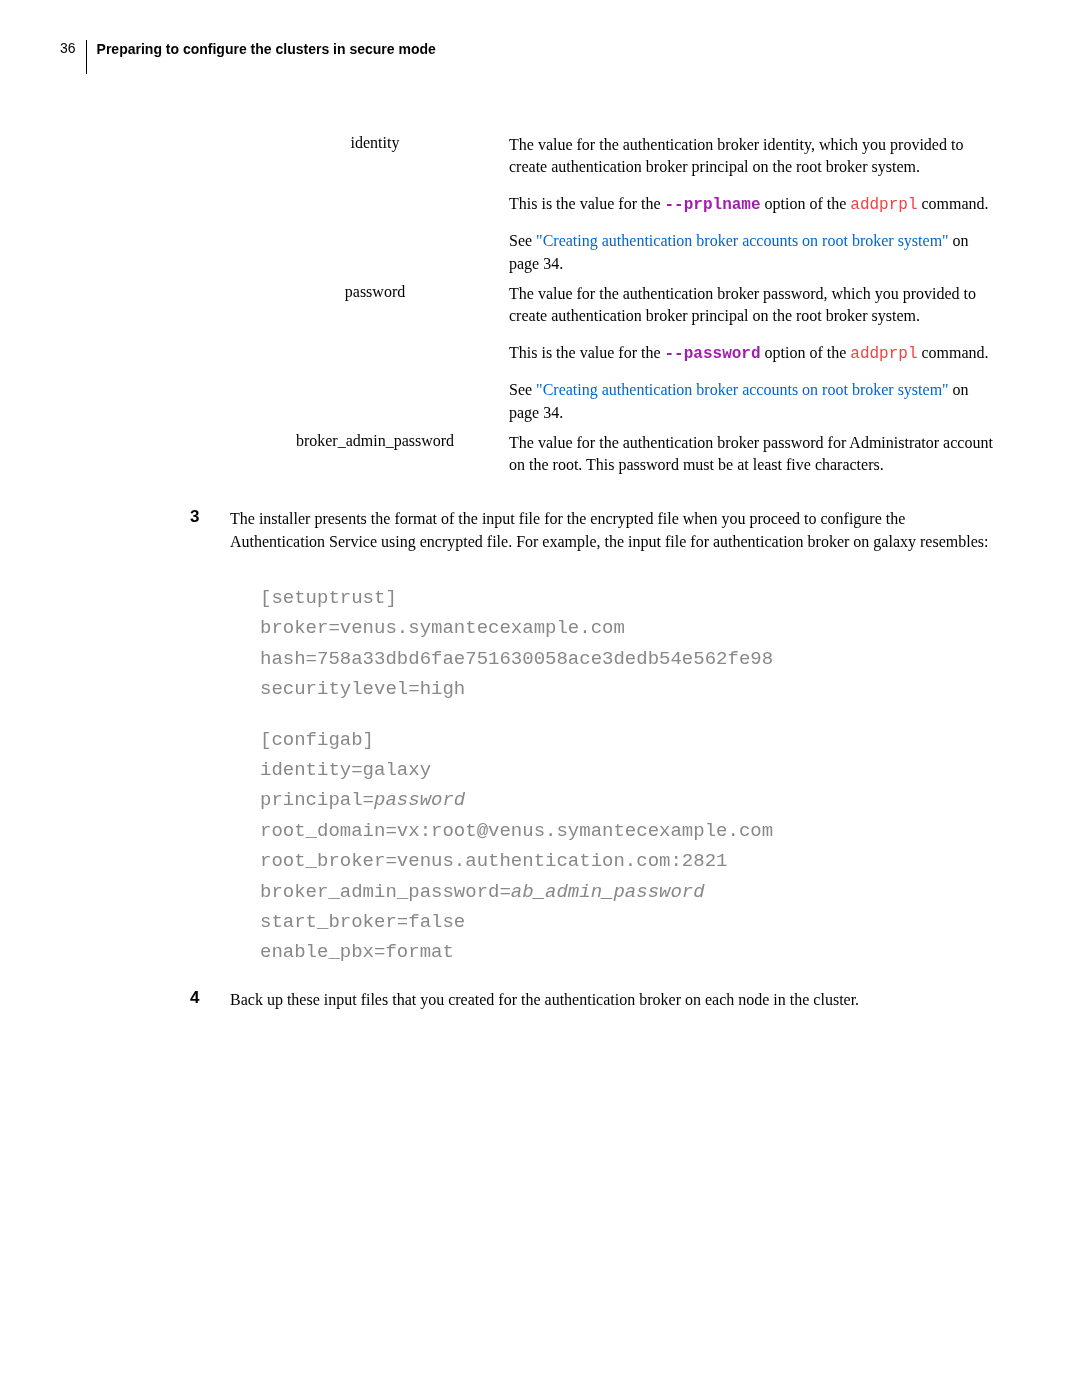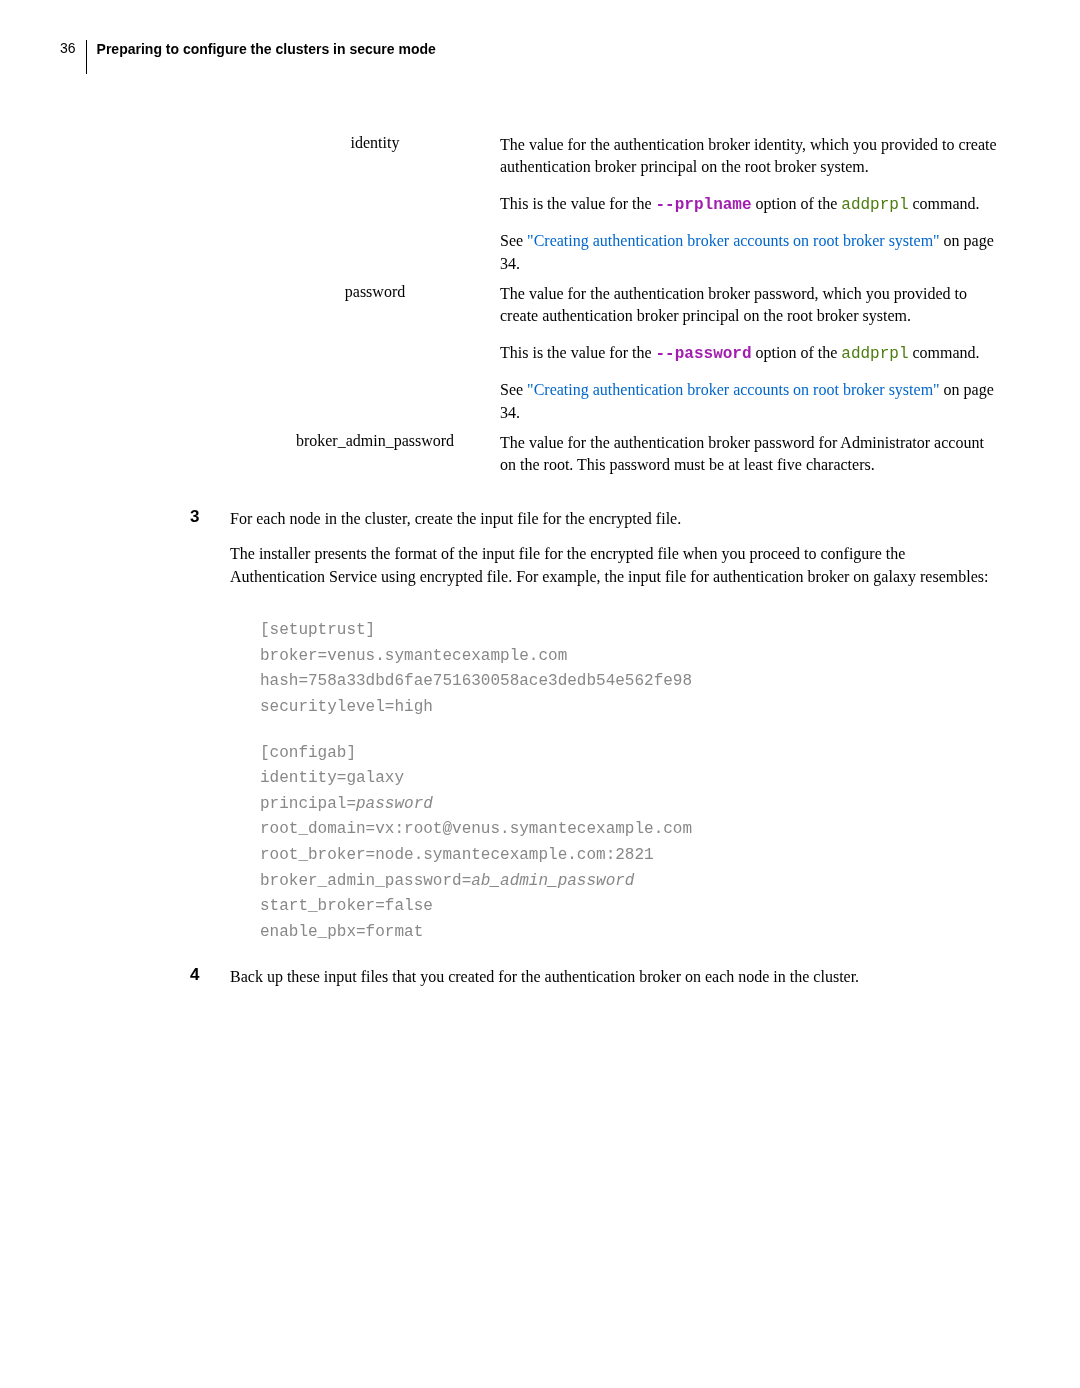--- a/index.html
+++ b/index.html
@@ -49,21 +49,21 @@
     width: 230px;
     flex-shrink: 0;
     padding-right: 10px;
     text-align: center;
   }
   .def-desc {
     flex: 1;
     line-height: 1.4;
   }
   .def-desc p {
-    margin: 0 0 14px 0;
+    margin: 0 0 14px 9px;
   }
   .def-desc p:last-child {
     margin-bottom: 0;
   }
   .step {
     display: flex;
     margin-left: 130px;
     margin-bottom: 18px;
   }
   .step-num {
@@ -75,29 +75,29 @@
   }
   .step-body {
     flex: 1;
     line-height: 1.45;
   }
   .step-body p {
     margin: 0 0 12px 0;
   }
   .code {
     font-family: 'Courier New', Courier, monospace;
-    color: #4d7c0f;
+    color: #ef4444;
     text-align: center;
   }
   .codeblock {
     font-family: 'Courier New', Courier, monospace;
     color: #888;
     margin-left: 200px;
     line-height: 1.6;
-    font-size: 16px;
+    font-size: 19px;
     margin-bottom: 20px;
     white-space: pre;
   }
   .code-bold {
     font-family: 'Courier New', Courier, monospace;
     font-weight: bold;
     color: #a21caf;
   }
   .link {
     color: #0066cc;
@@ -143,35 +143,34 @@
       <div class="def-desc">
         <p>The value for the authentication broker password for Administrator account on the root. This password must be at least five characters.</p>
       </div>
     </div>
 
   </div>
 
   <div class="step">
     <div class="step-num">3</div>
     <div class="step-body">
-      <p>For each node in the cluster, create the input file for the encrypted file.</p>
       <p>The installer presents the format of the input file for the encrypted file when you proceed to configure the Authentication Service using encrypted file. For example, the input file for authentication broker on galaxy resembles:</p>
     </div>
   </div>
 
   <div class="codeblock"><span>[setuptrust]</span>
 <span>broker=venus.symantecexample.com</span>
 <span>hash=758a33dbd6fae751630058ace3dedb54e562fe98</span>
 <span>securitylevel=high</span></div>
 
   <div class="codeblock"><span>[configab]</span>
 <span>identity=galaxy</span>
 <span>principal=</span><span class="italic">password</span>
 <span>root_domain=vx:root@venus.symantecexample.com</span>
-<span>root_broker=node.symantecexample.com:2821</span>
+<span>root_broker=venus.authentication.com:2821</span>
 <span>broker_admin_password=</span><span class="italic">ab_admin_password</span>
 <span>start_broker=false</span>
 <span>enable_pbx=format</span></div>
 
   <div class="step">
     <div class="step-num">4</div>
     <div class="step-body">
       <p>Back up these input files that you created for the authentication broker on each node in the cluster.</p>
     </div>
   </div>

